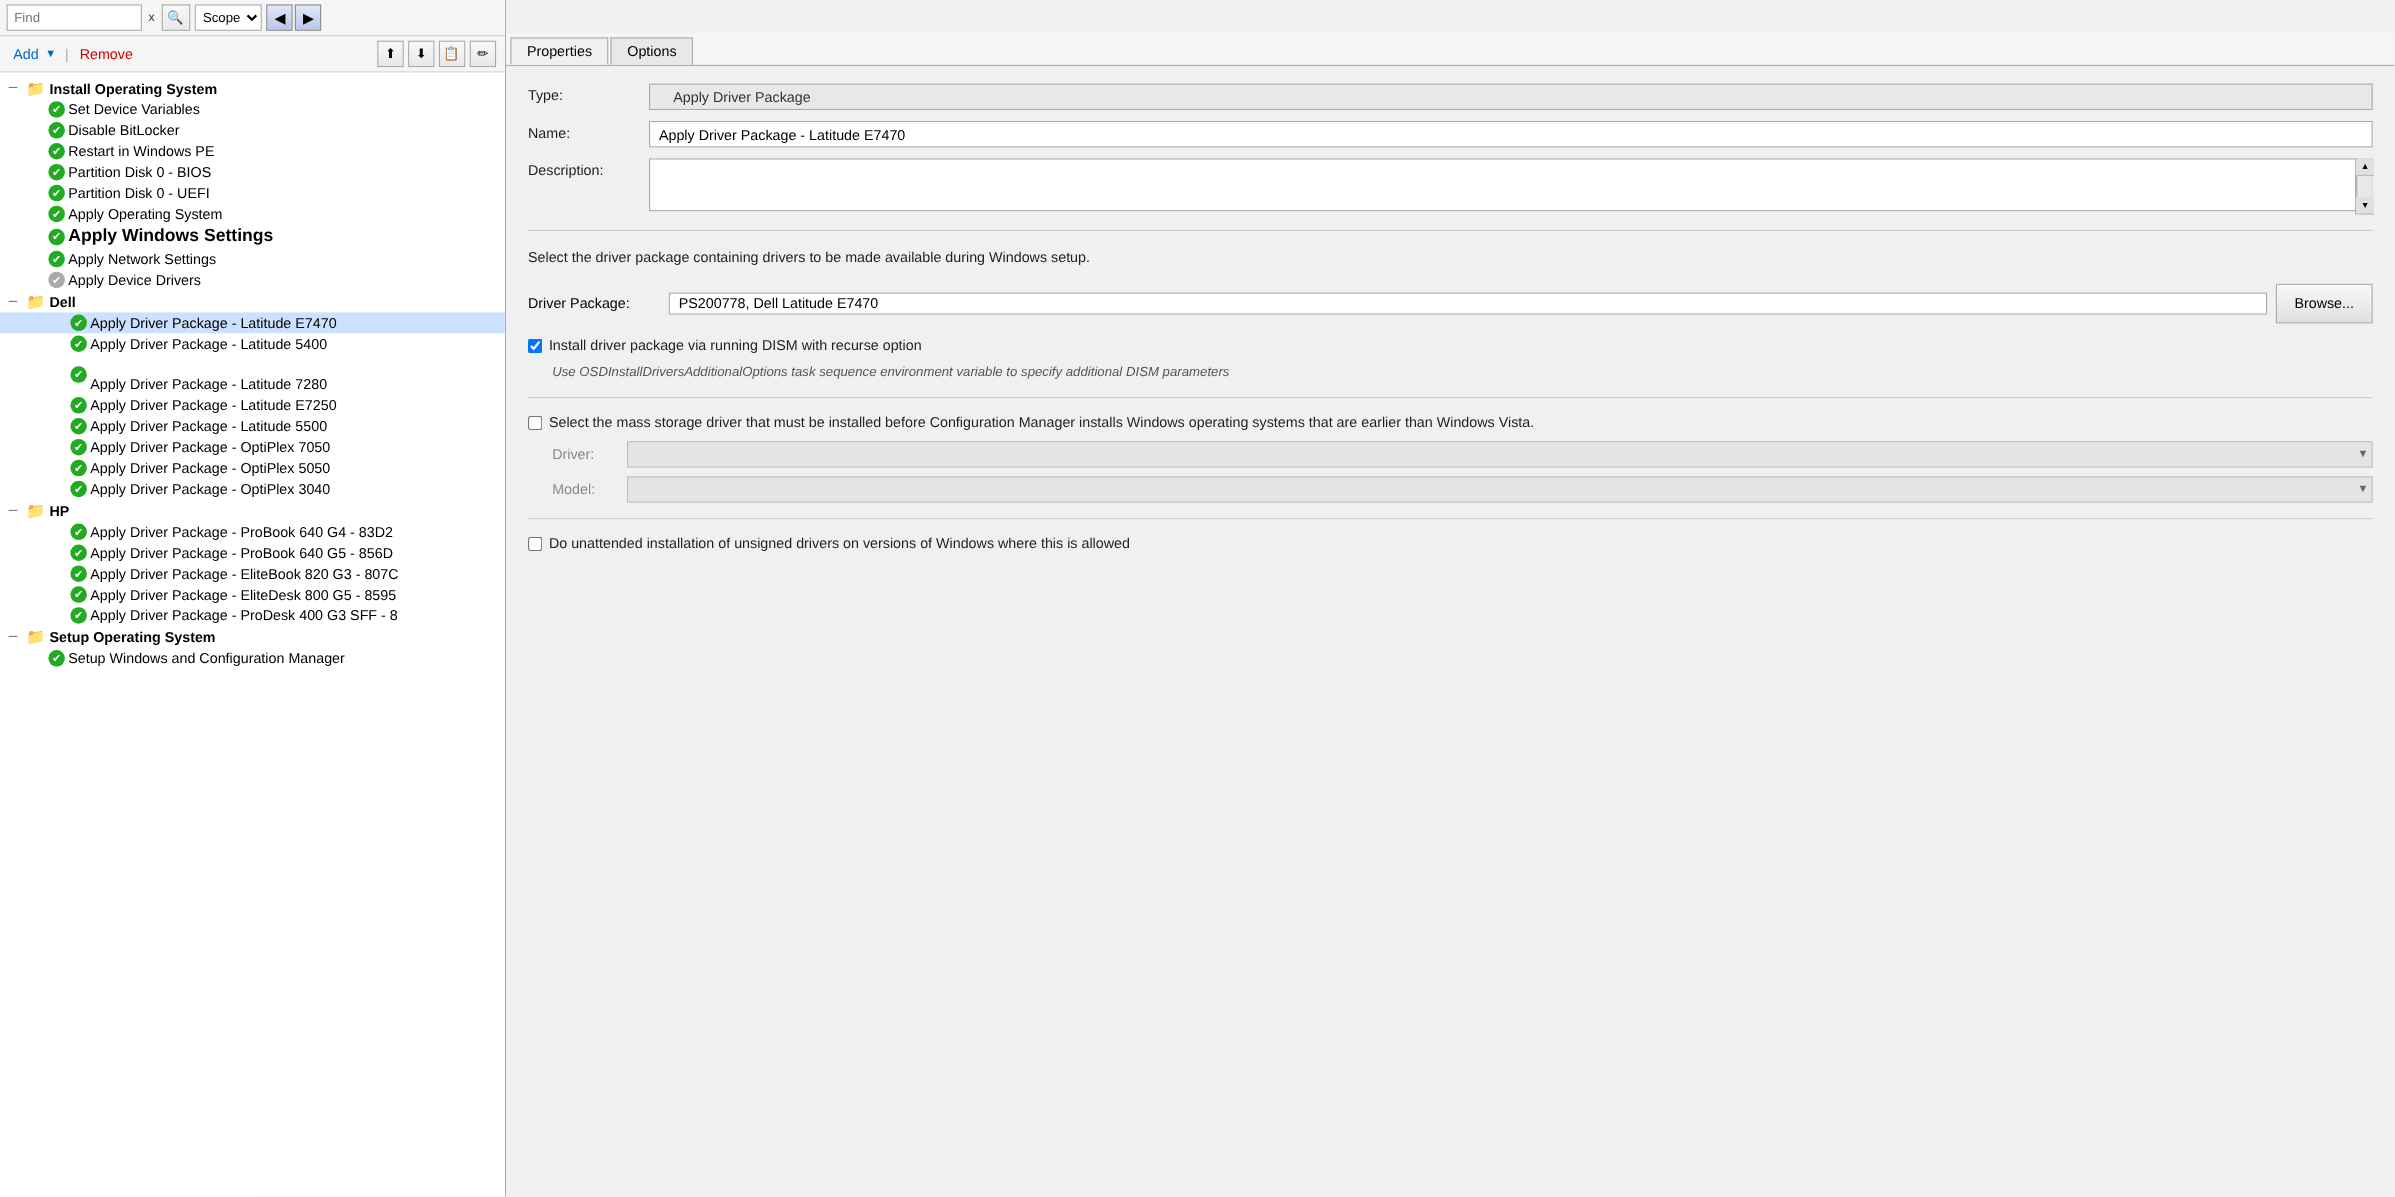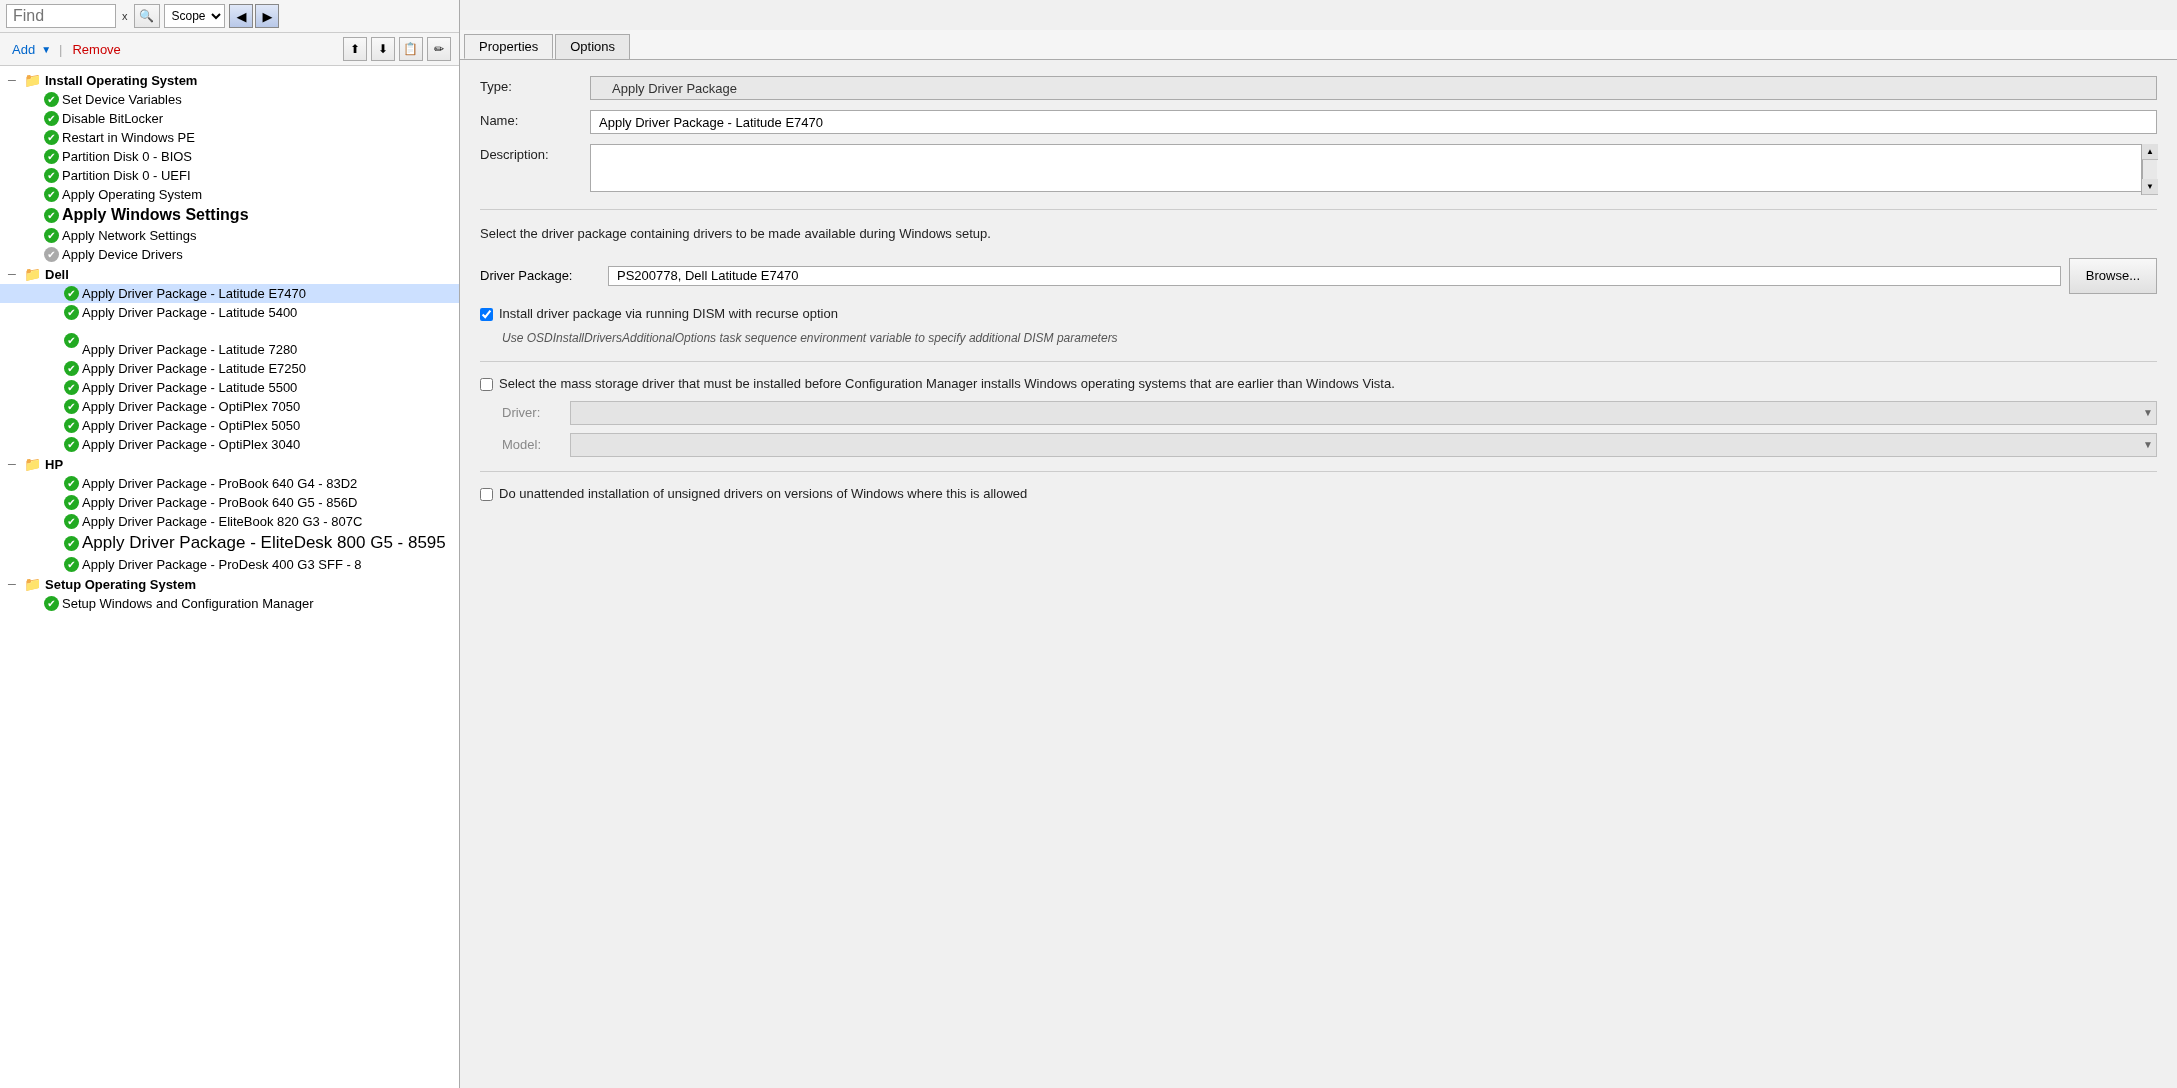--- a/index.html
+++ b/index.html
@@ -5,21 +5,21 @@
     * { box-sizing: border-box; margin: 0; padding: 0; }
     body { font-family: 'Segoe UI', Tahoma, Arial, sans-serif; font-size: 13px; background: #f0f0f0; display: flex; flex-direction: column; height: 100vh; overflow: hidden; }
 
     .main-container { display: flex; flex: 1; overflow: hidden; }
 
     
     .left-panel { width: 460px; min-width: 460px; background: #fff; border-right: 1px solid #aaa; display: flex; flex-direction: column; overflow: hidden; }
 
     .toolbar { display: flex; align-items: center; padding: 4px 6px; border-bottom: 1px solid #ccc; gap: 4px; background: #f5f5f5; }
 
-    .find-input { border: 1px solid #aaa; padding: 2px 6px; height: 24px; width: 110px; font-size: 16px; }
+    .find-input { border: 1px solid #aaa; padding: 2px 6px; height: 24px; width: 123px; font-size: 12px; }
     .find-clear { font-size: 11px; color: #333; border: none; background: none; cursor: pointer; padding: 0 2px; }
     .toolbar-btn { border: 1px solid #aaa; background: linear-gradient(to bottom, #f8f8f8, #e8e8e8); padding: 2px 5px; height: 24px; cursor: pointer; font-size: 12px; }
     .scope-select { border: 1px solid #aaa; height: 24px; background: #fff; font-size: 12px; padding: 0 2px; }
 
     .nav-arrows { display: flex; gap: 2px; }
     .nav-arrow { width: 24px; height: 24px; border: 1px solid #888; background: linear-gradient(to bottom, #e0e8f8, #b8c8e8); display: flex; align-items: center; justify-content: center; cursor: pointer; font-size: 13px; }
 
     .add-remove-bar { display: flex; align-items: center; padding: 4px 8px; border-bottom: 1px solid #ccc; background: #f5f5f5; gap: 0; }
     .add-btn { color: #0066cc; cursor: pointer; font-size: 13px; background: none; border: none; padding: 2px 4px; }
     .add-arrow { color: #0066cc; cursor: pointer; font-size: 10px; background: none; border: none; padding: 2px 2px; }
@@ -220,21 +220,21 @@
           <span style="font-size: 13px;">Apply Driver Package - ProBook 640 G5 - 856D</span>
         </div>
         <div class="tree-item" style="padding-left: 48px;">
           <span style="width: 14px; display: inline-block; color: rgb(85, 85, 85); font-size: 11px; margin-right: 2px;"></span>
           <span style="width: 15px; display: inline-flex; align-items: center; justify-content: center; margin-right: 3px; color: rgb(255, 255, 255); font-size: 10px; background-color: rgb(34, 170, 34); border-radius: 50%; height: 15px;">✔</span>
           <span style="font-size: 13px;">Apply Driver Package - EliteBook 820 G3 - 807C</span>
         </div>
         <div class="tree-item" style="padding-left: 48px;">
           <span style="width: 14px; display: inline-block; color: rgb(85, 85, 85); font-size: 11px; margin-right: 2px;"></span>
           <span style="width: 15px; display: inline-flex; align-items: center; justify-content: center; margin-right: 3px; color: rgb(255, 255, 255); font-size: 10px; background-color: rgb(34, 170, 34); border-radius: 50%; height: 15px;">✔</span>
-          <span style="font-size: 17px;">Apply Driver Package - EliteDesk 800 G5 - 8595</span>
+          <span style="font-size: 13px;">Apply Driver Package - EliteDesk 800 G5 - 8595</span>
         </div>
         <div class="tree-item" style="padding-left: 48px;">
           <span style="width: 14px; display: inline-block; color: rgb(85, 85, 85); font-size: 11px; margin-right: 2px;"></span>
           <span style="width: 15px; display: inline-flex; align-items: center; justify-content: center; margin-right: 3px; color: rgb(255, 255, 255); font-size: 10px; background-color: rgb(34, 170, 34); border-radius: 50%; height: 15px;">✔</span>
           <span style="font-size: 13px;">Apply Driver Package - ProDesk 400 G3 SFF - 8</span>
         </div>
         <div class="tree-item" style="padding-left: 8px;">
           <span style="width: 14px; display: inline-block; color: rgb(85, 85, 85); font-size: 11px; margin-right: 2px;">─</span>
           <span style="width: 18px; display: inline-flex; align-items: center; justify-content: center; margin-right: 3px; color: rgb(200, 160, 32); font-size: 14px;">📁</span>
           <span style="font-size: 13px; font-weight: bold;">Setup Operating System</span>

